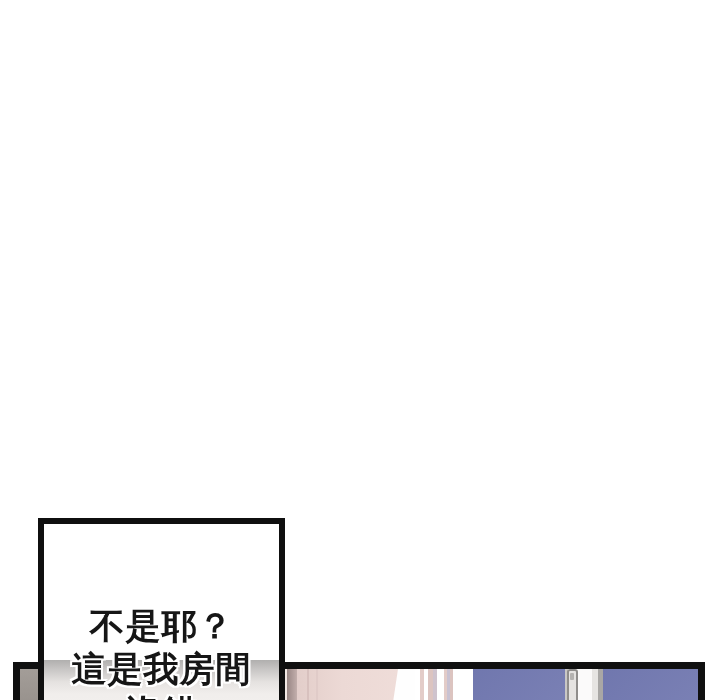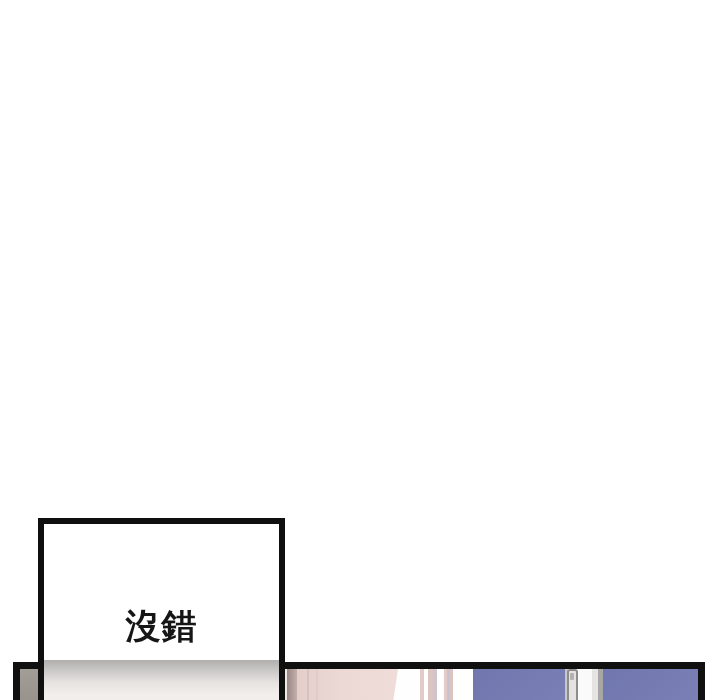--- a/index.html
+++ b/index.html
@@ -127,15 +127,17 @@
   <div class="window-frame"></div>
   <div class="window-handle">
     <div class="handle-notch"></div>
   </div>
   <div class="window-pane-right"></div>
 </div>
 
 <div class="speech-bubble">
   <div class="bubble-shadow-band"></div>
   <div class="speech-text">
+    <div>不是耶？</div>
+    <div>這是我房間</div>
     <div>沒錯</div>
   </div>
 </div>
 
 </body></html>

